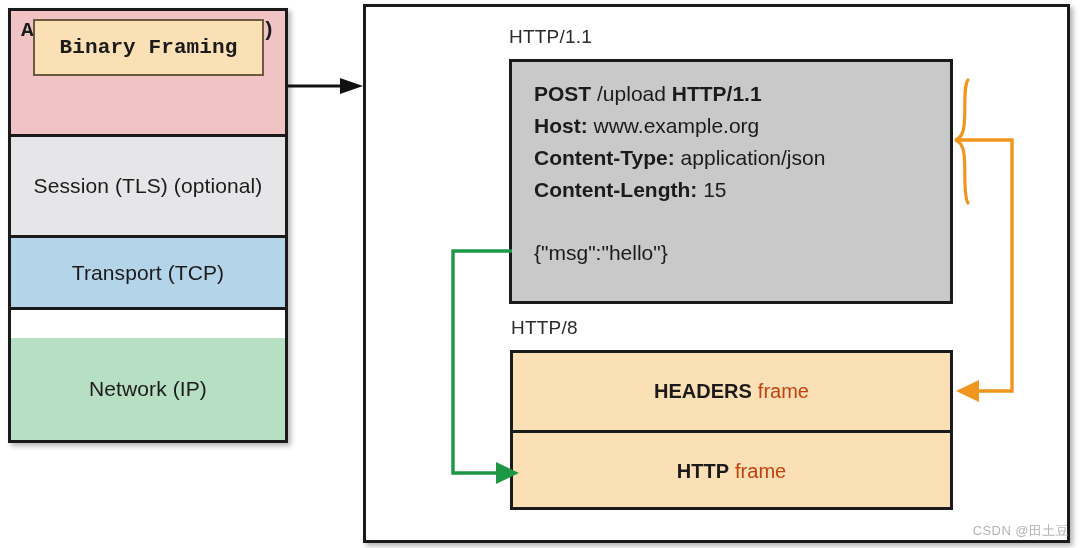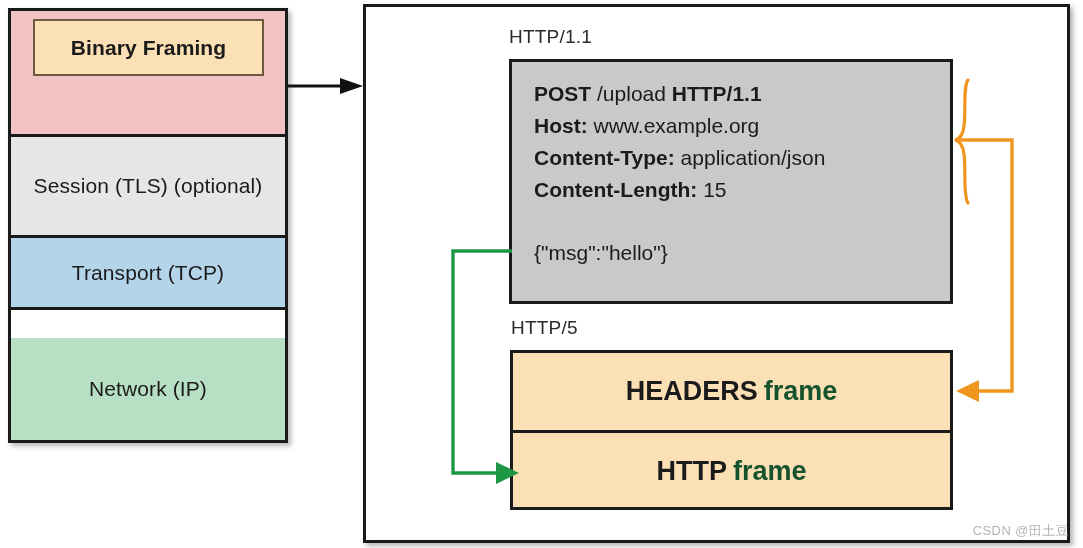--- a/index.html
+++ b/index.html
@@ -34,21 +34,21 @@
     left: 0;
     width: 100%;
     box-sizing: border-box;
     display: flex;
     align-items: center;
     justify-content: center;
     color: #1b1b1b;
     font-size: 21px;
     letter-spacing: 0.1px;
   }
-  .layer-app      { top: 0;     height: 126px; background: #f2c3c5; border-bottom: 3px solid #1a1a1a; align-items: center; }
+  .layer-app      { top: 0;     height: 126px; background: #f2c3c5; border-bottom: 3px solid #1a1a1a; align-items: center; font-family: Liberation Mono, monospace; }
   .layer-session  { top: 126px; height: 101px; background: #e6e6e8; border-bottom: 3px solid #1a1a1a; }
   .layer-transport{ top: 227px; height: 72px; background: #b4d4ea; border-bottom: 3px solid #1a1a1a; }
   .layer-network  { top: 327px; height: 102px; background: #b6dfc3; }
 
   .layer-app .app-title {
     width: 100%;
     text-align: center;
     margin-top: 8px;
     font-weight: bold;
     font-size: 21px;
@@ -141,28 +141,28 @@
     box-sizing: border-box;
     background: #fbdfb5;
   }
   .frame {
     position: absolute;
     left: 0;
     width: 100%;
     display: flex;
     align-items: center;
     justify-content: center;
-    font-size: 27px;
+    font-size: 20px;
     color: #1b1b1b;
     box-sizing: border-box;
   }
   #frame-headers { top: 0;    height: 80px; border-bottom: 3px solid #1a1a1a; }
   #frame-data    { top: 80px; height: 77px; }
   .frame .kw { font-weight: bold; }
-  .frame .tail { font-weight: bold; margin-left: 6px; color: #14532d; }
+  .frame .tail { font-weight: normal; margin-left: 6px; color: #c2410c; }
 
   
   #orange-layer, #green-layer {
     position: absolute;
     left: 0; top: 0;
     width: 1083px; height: 548px;
     pointer-events: none;
   }
 
   
@@ -229,21 +229,21 @@
         <span>application/json</span>
       </div>
       <div>
         <span class="b">Content-Length:</span>
         <span>15</span>
       </div>
     </div>
     <div id="body-line">{"msg":"hello"}</div>
   </div>
 
-  <div class="section-label" id="label-http2">HTTP/5</div>
+  <div class="section-label" id="label-http2">HTTP/8</div>
 
   <div id="http2-box">
     <div class="frame" id="frame-headers">
       <span class="kw">HEADERS</span>
       <span class="tail">frame</span>
     </div>
     <div class="frame" id="frame-data">
       <span class="kw">HTTP</span>
       <span class="tail">frame</span>
     </div>

